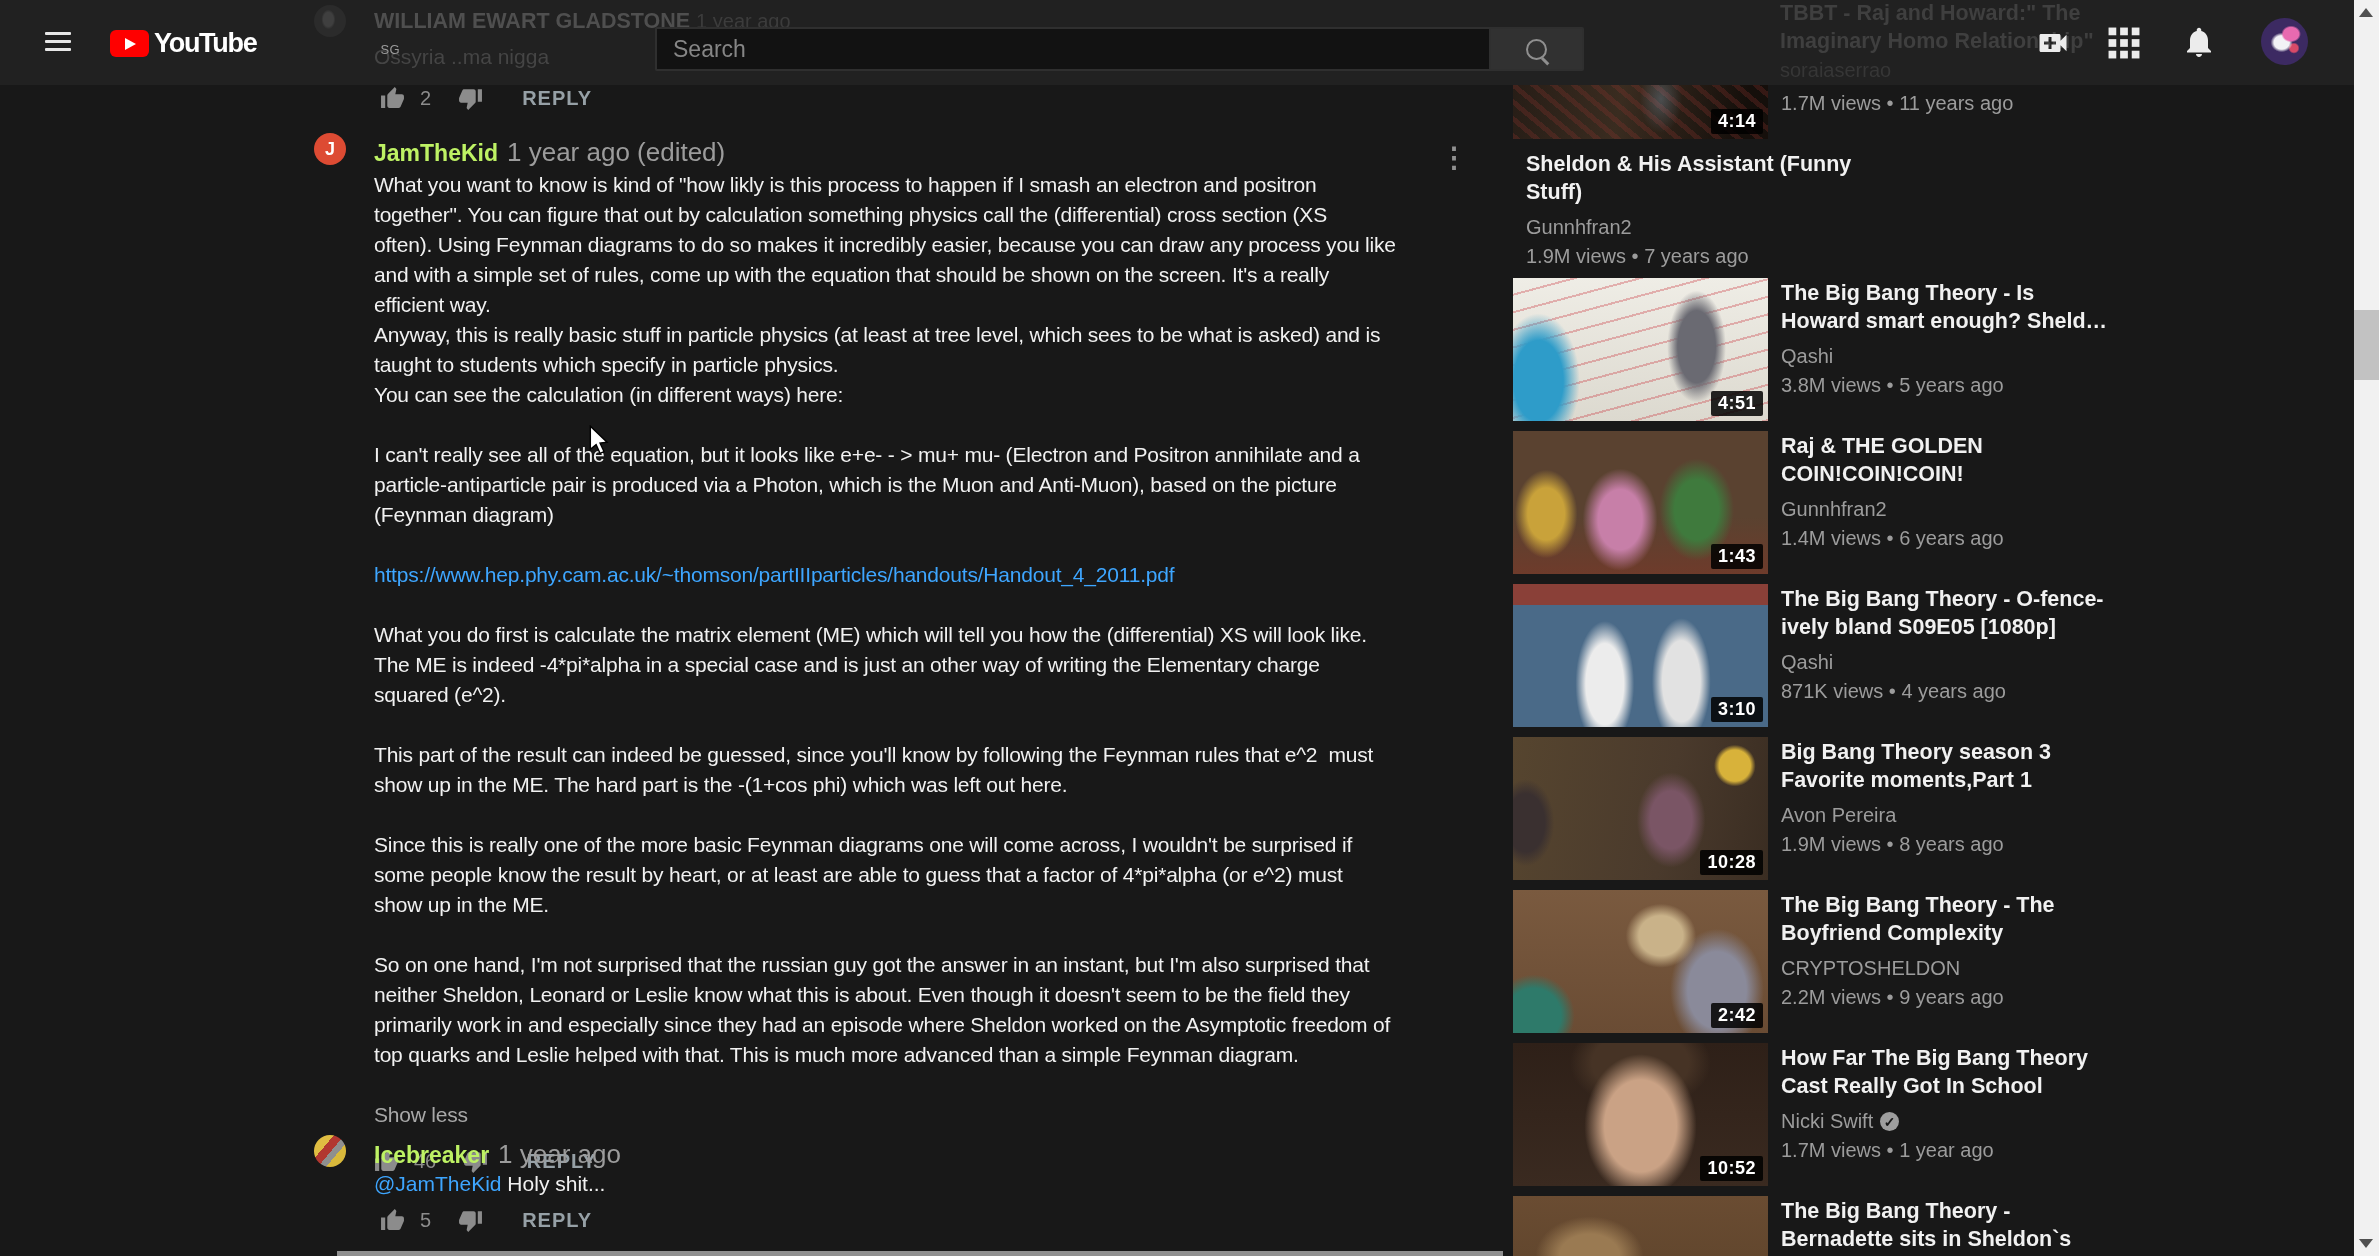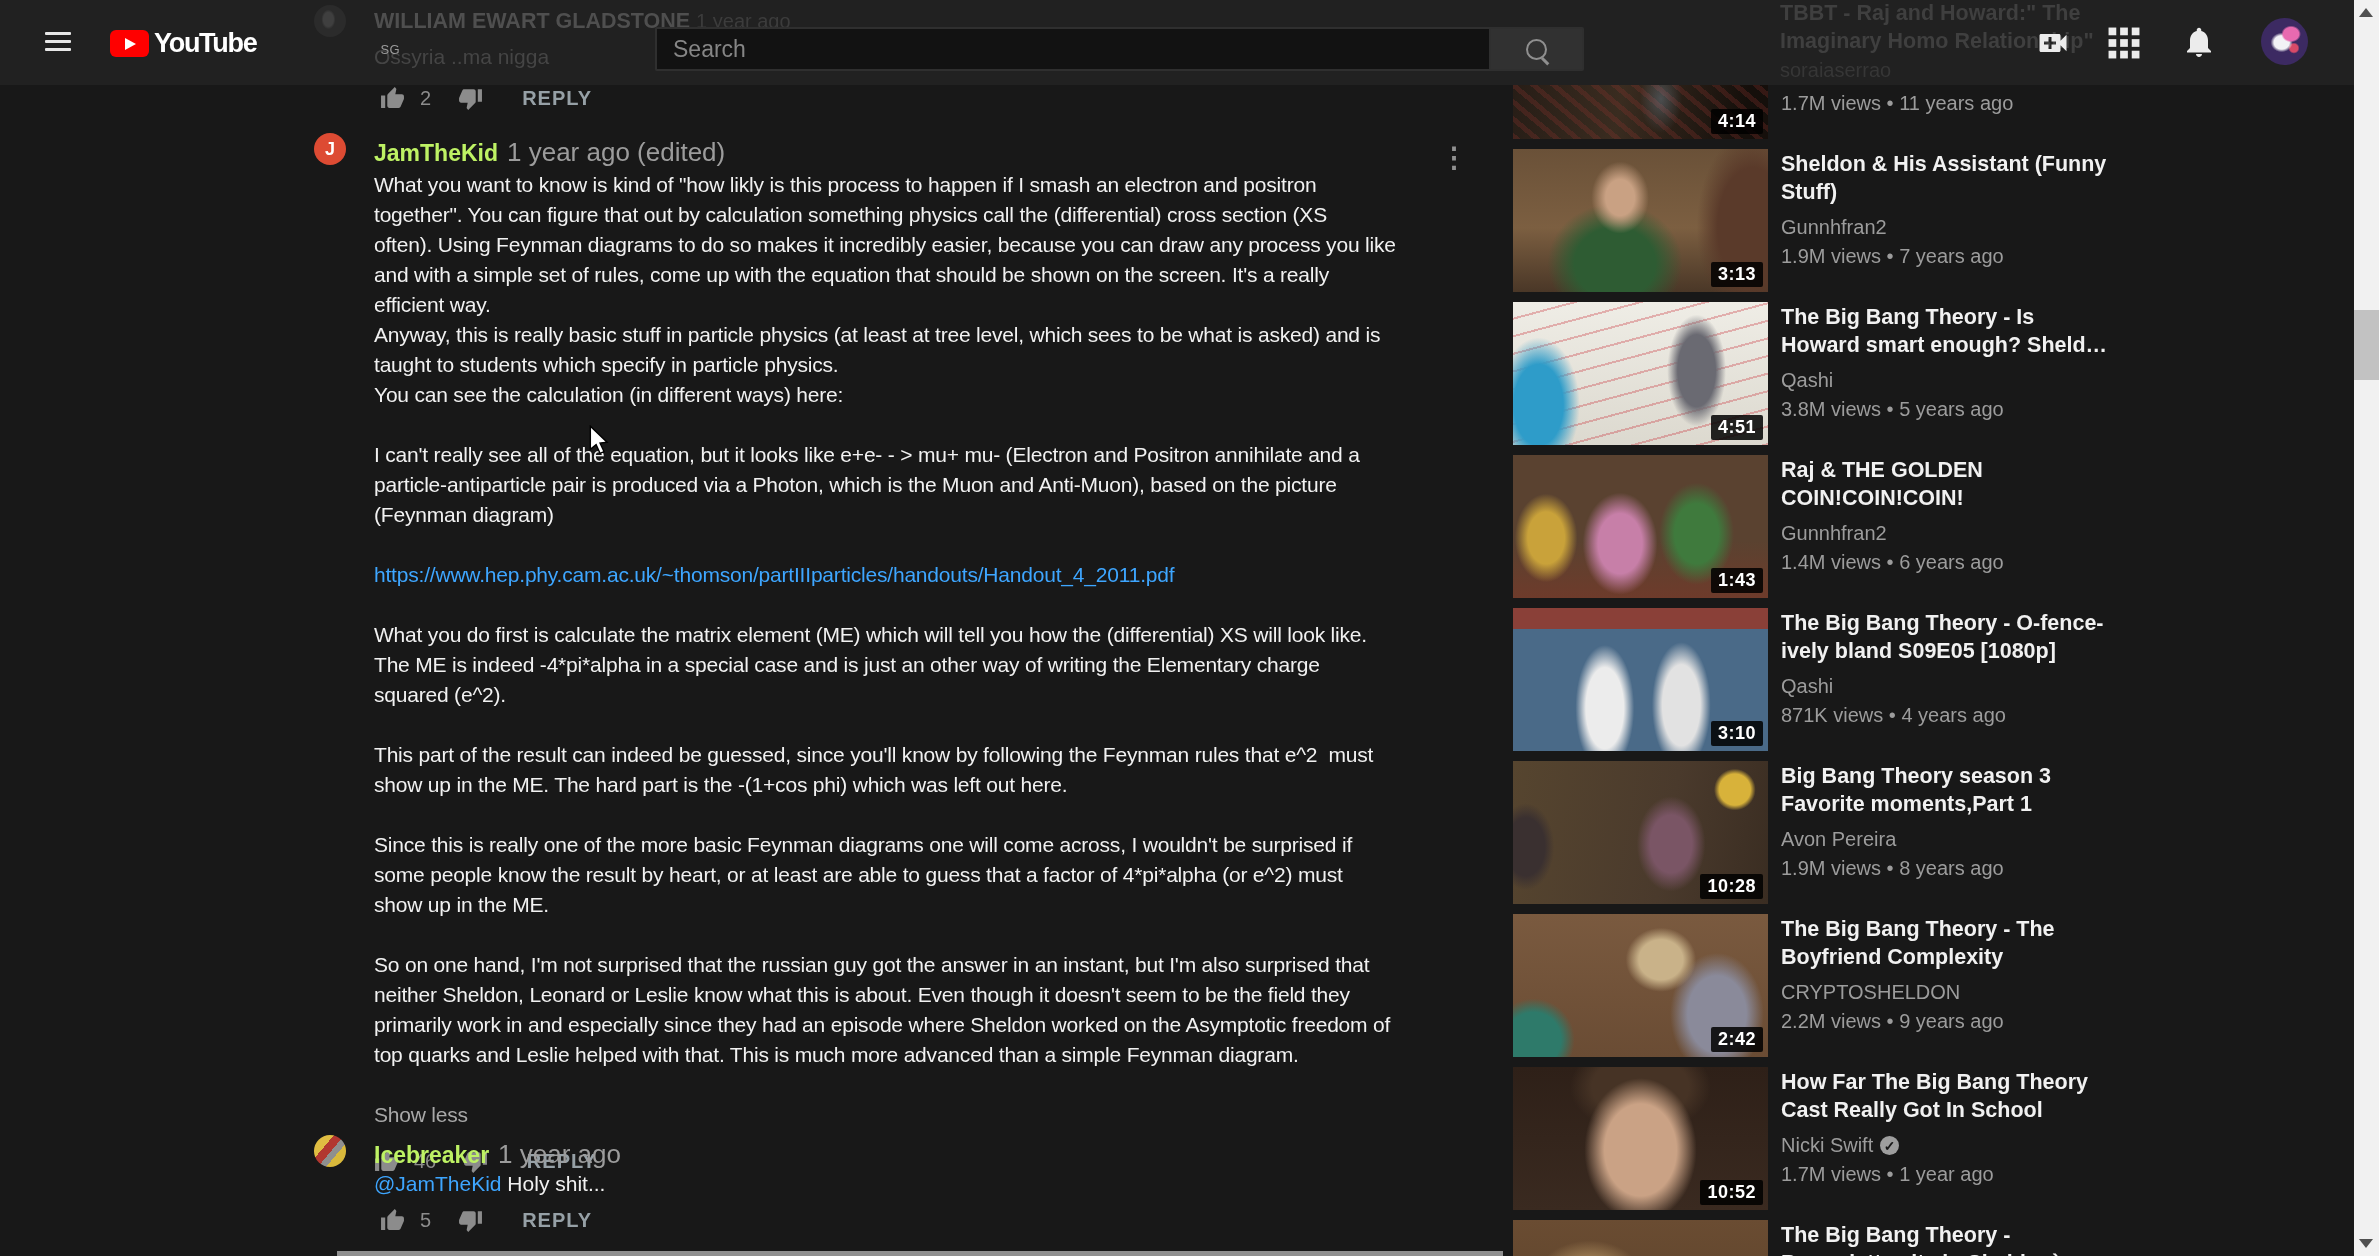--- a/index.html
+++ b/index.html
@@ -142,23 +142,20 @@
 Imaginary Homo Relationship"</div>
           <div class="vchannel">
             <span>soraiaserrao</span>
 
           </div>
           <div class="vmeta">1.7M views • 11 years ago</div>
         </div>
       </div>
 
       <div class="vrow">
-        <div class="vthumb t2">
-          <span class="vbadge">3:13</span>
-        </div>
         <div class="vinfo">
           <div class="vtitle">Sheldon &amp; His Assistant (Funny
 Stuff)</div>
           <div class="vchannel">
             <span>Gunnhfran2</span>
 
           </div>
           <div class="vmeta">1.9M views • 7 years ago</div>
         </div>
       </div>

